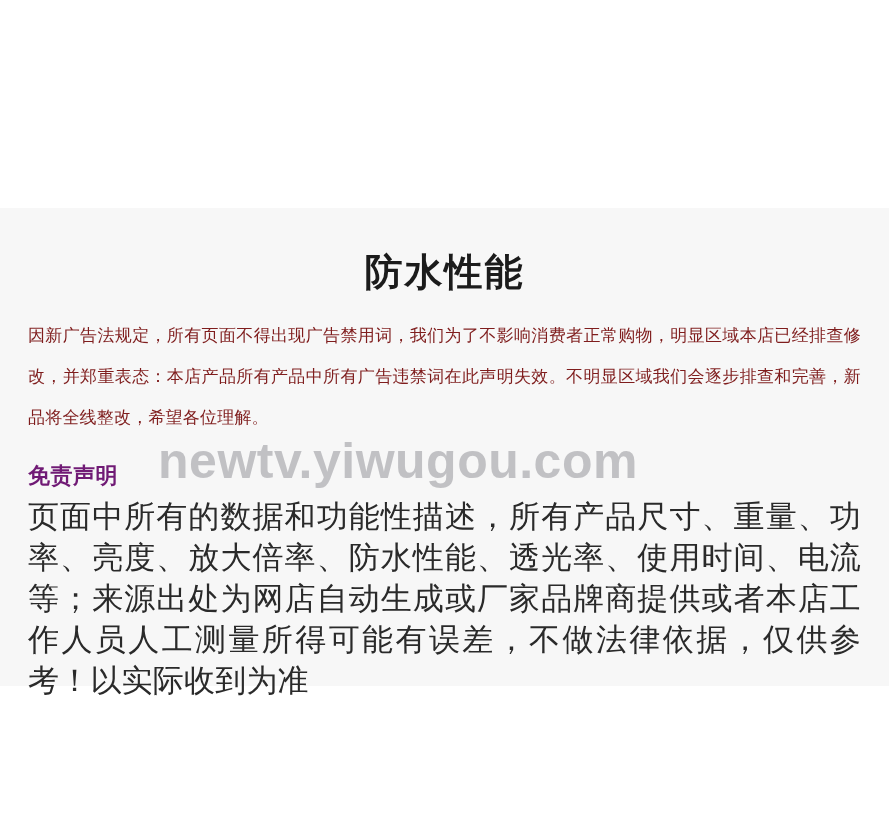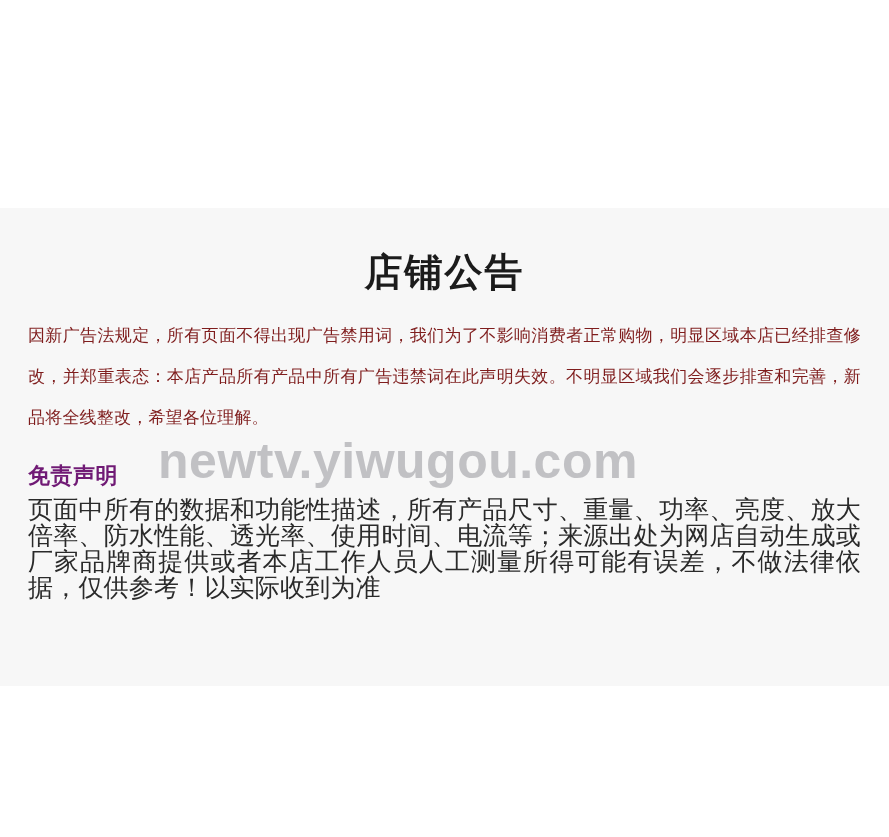--- a/index.html
+++ b/index.html
@@ -58,22 +58,22 @@
   }
   .disclaimer-heading {
     font-size: 22px;
     font-weight: bold;
     color: #701a75;
     line-height: 40px;
     margin: 18px 0 0 0;
     letter-spacing: 0.5px;
   }
   .disclaimer-body {
-    font-size: 25px;
-    line-height: 26px;
+    font-size: 31px;
+    line-height: 41px;
     color: #2a2a2a;
     letter-spacing: 0.2px;
     text-align: justify;
     margin: 0;
   }
   
   .watermark {
     position: absolute;
     left: 0;
     top: 432px;
@@ -89,21 +89,21 @@
   }
 </style>
 </head>
 <body>
 
 <div class="page">
 
   <div class="band"></div>
 
   <div class="notice-card">
-    <h1 class="notice-title">店铺公告</h1>
+    <h1 class="notice-title">防水性能</h1>
 
     <div class="notice-body">
       <p>因新广告法规定，所有页面不得出现广告禁用词，我们为了不影响消费者正常购物，明显区域本店已经排查修改，并郑重表态：本店产品所有产品中所有广告违禁词在此声明失效。不明显区域我们会逐步排查和完善，新品将全线整改，希望各位理解。</p>
     </div>
 
     <div class="disclaimer-heading">免责声明</div>
 
     <p class="disclaimer-body">页面中所有的数据和功能性描述，所有产品尺寸、重量、功率、亮度、放大倍率、防水性能、透光率、使用时间、电流等；来源出处为网店自动生成或厂家品牌商提供或者本店工作人员人工测量所得可能有误差，不做法律依据，仅供参考！以实际收到为准</p>
   </div>
 

